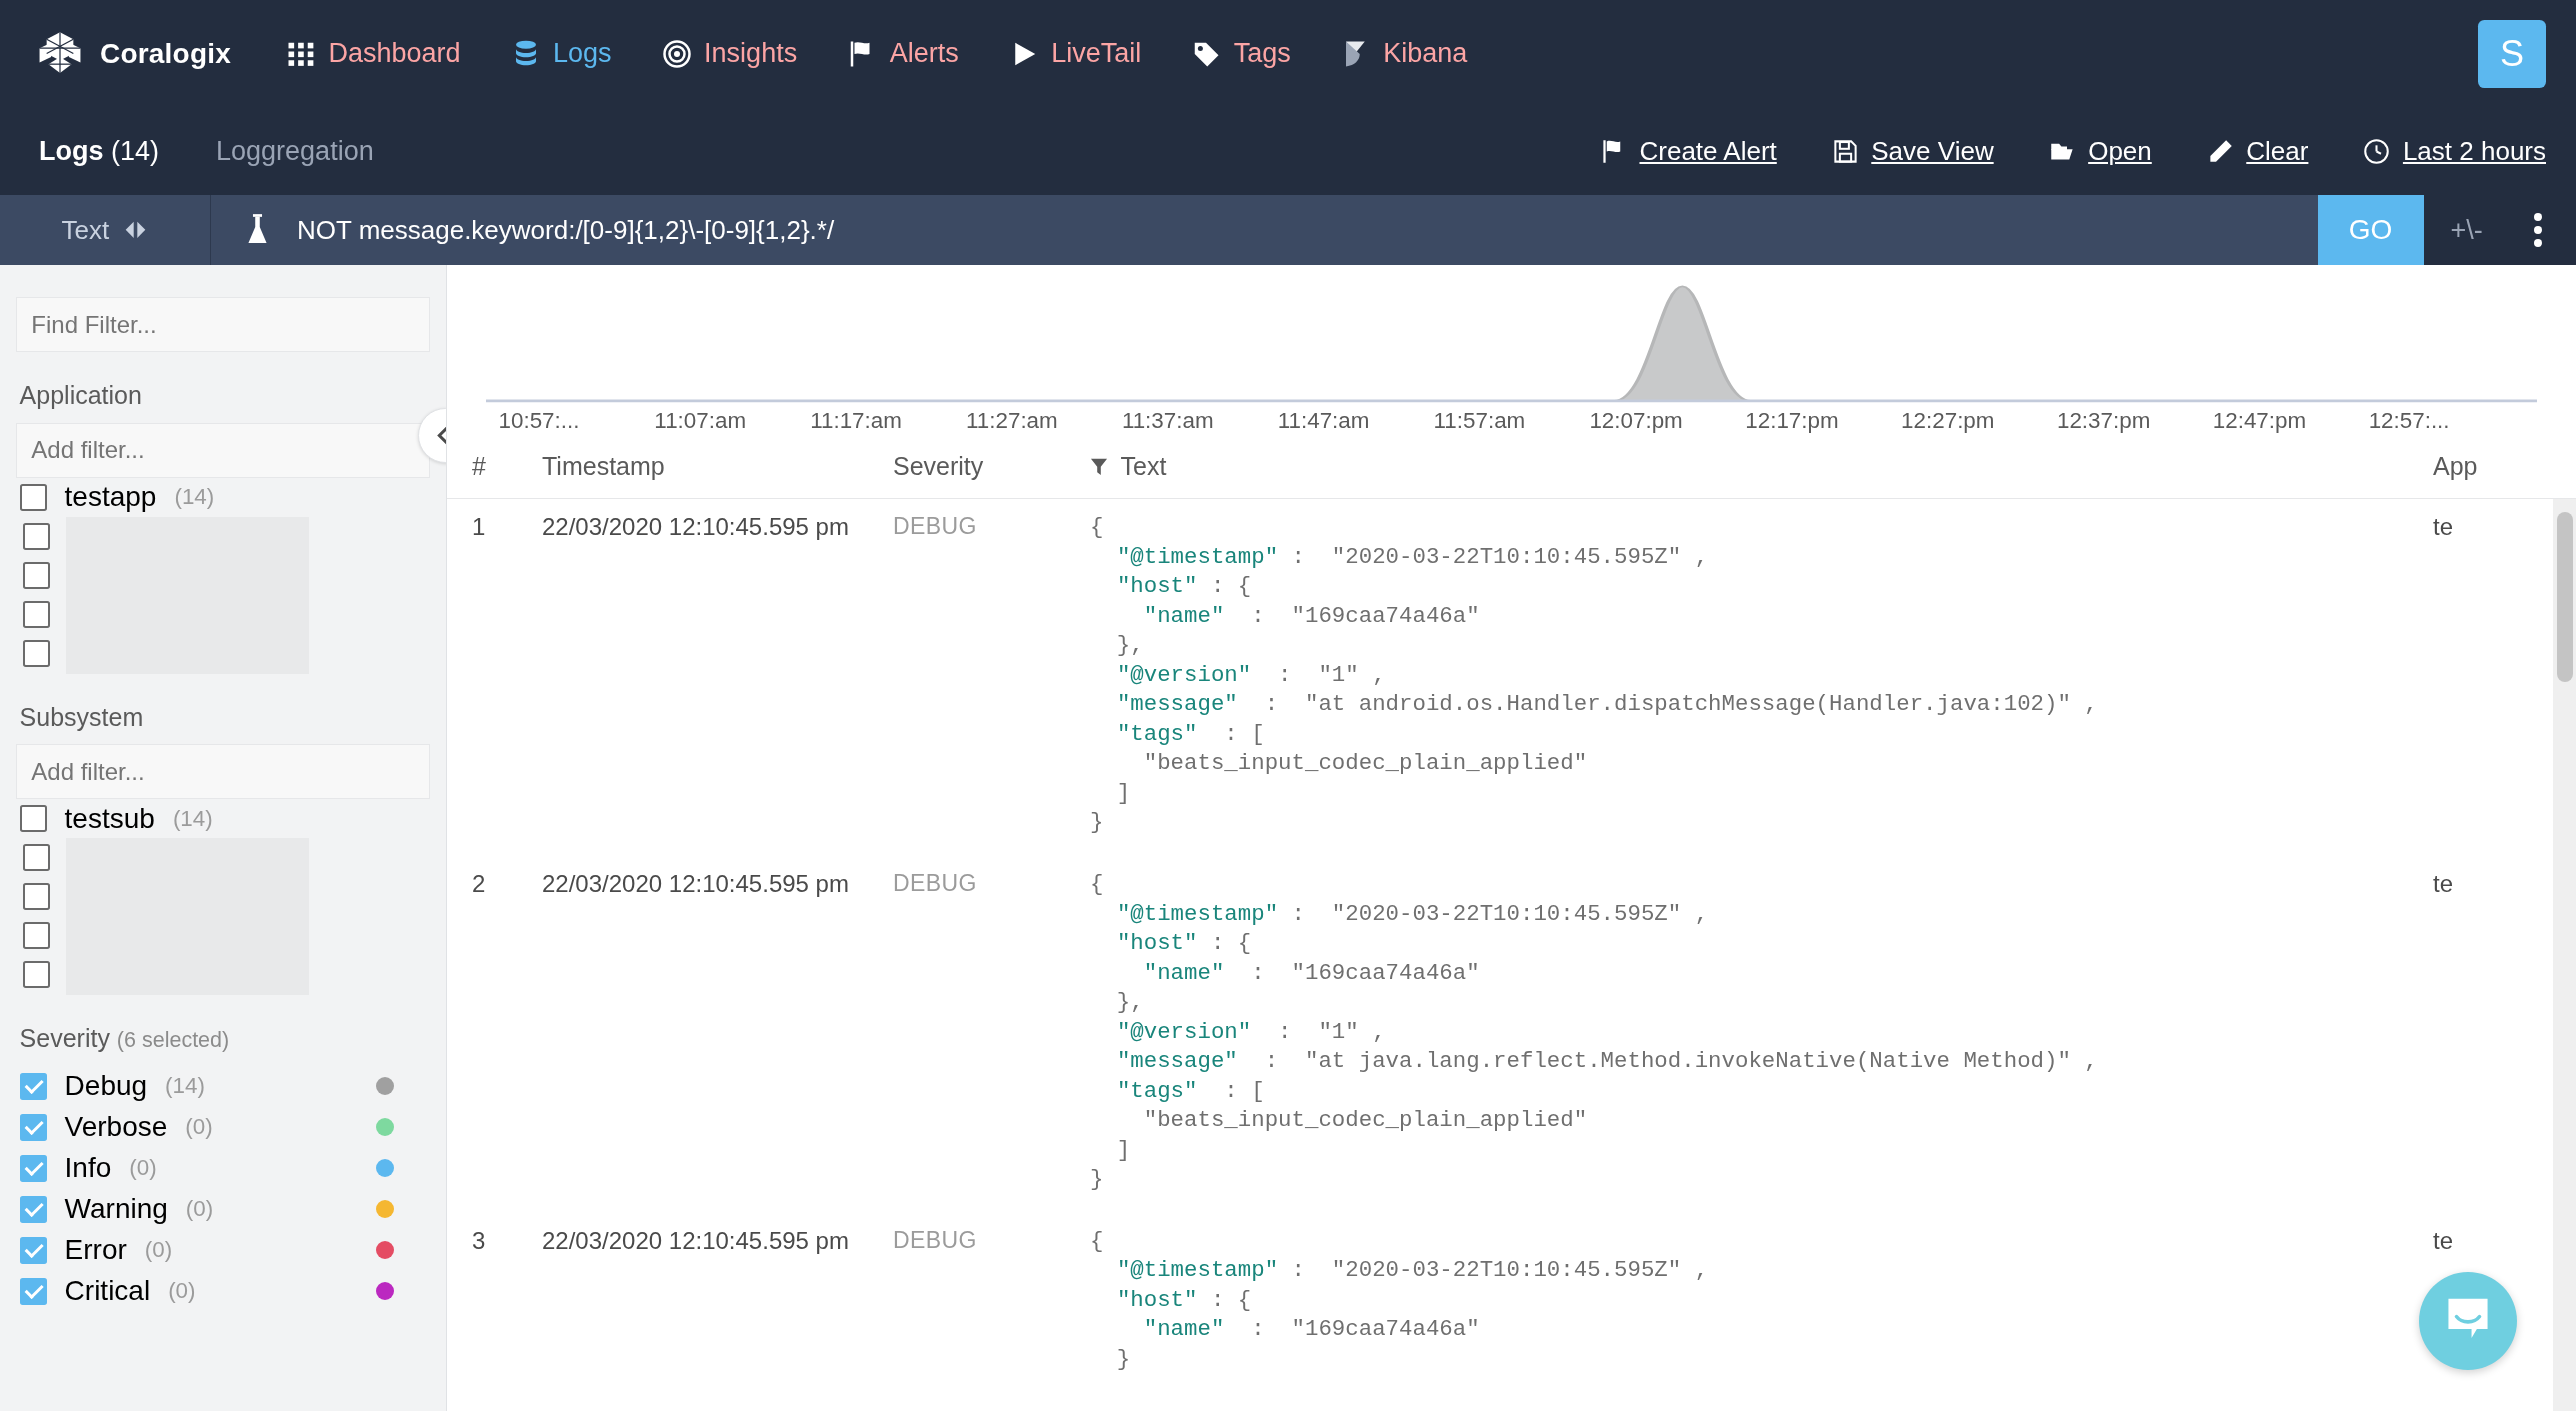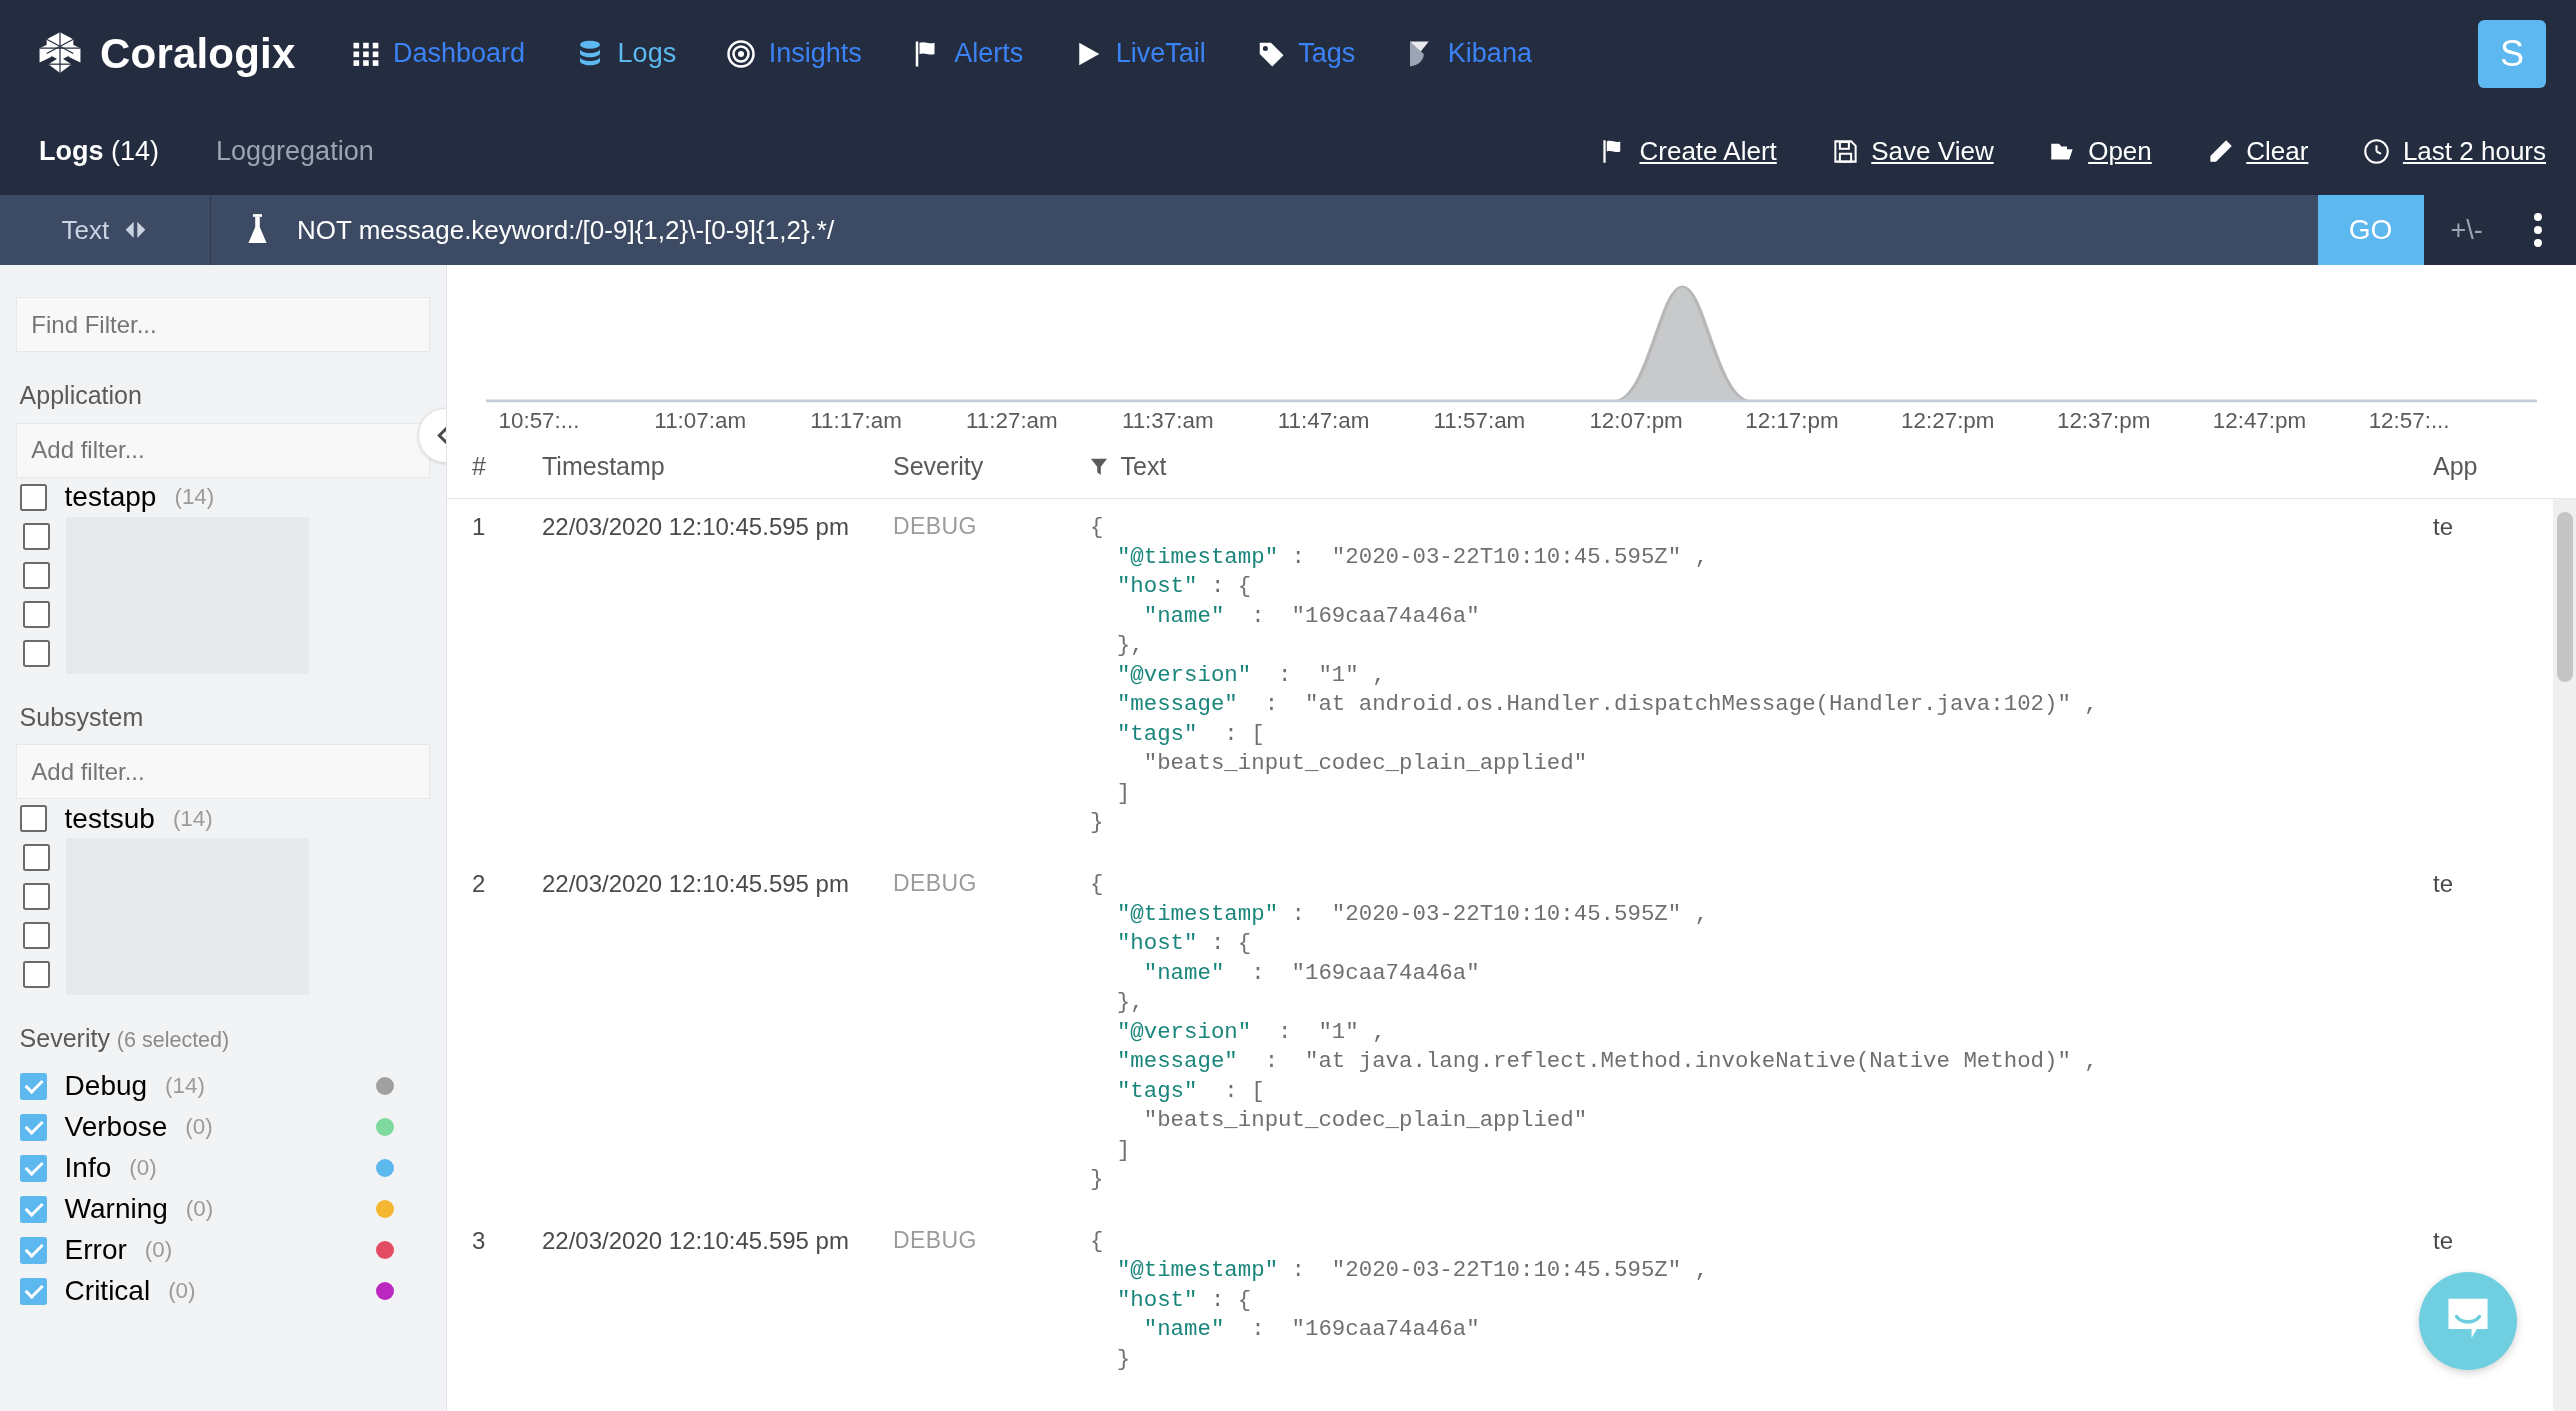--- a/index.html
+++ b/index.html
@@ -14,25 +14,25 @@
   .topnav {
     height: 107px;
     background: #232d3f;
     display: flex;
     align-items: center;
     padding: 0 30px 0 36px;
     position: relative;
   }
   .brand { display: flex; align-items: center; gap: 16px; margin-right: 55px; }
   .brand-mark { width: 48px; height: 47px; flex: 0 0 48px; }
-  .brand-text { color: #ffffff; font-size: 42px; font-weight: bold; letter-spacing: 0.2px; }
+  .brand-text { color: #ffffff; font-size: 28px; font-weight: bold; letter-spacing: 0.2px; }
 
   .nav-item {
     display: flex; align-items: center; gap: 12.5px;
-    color: #3b82f6; font-size: 27px;
+    color: #fca5a5; font-size: 27px;
     margin-right: 50px; cursor: pointer; white-space: nowrap;
   }
   .nav-item.active { color: #5cb8ef; }
   .nav-ico { width: 30px; height: 30px; display: block; flex: 0 0 30px; }
 
   .avatar {
     position: absolute; right: 30px; top: 19.7px;
     width: 68px; height: 68px; border-radius: 6.3px;
     background: #5cb8ef; color: #ffffff;
     font-size: 36px; display: flex; align-items: center; justify-content: center;

